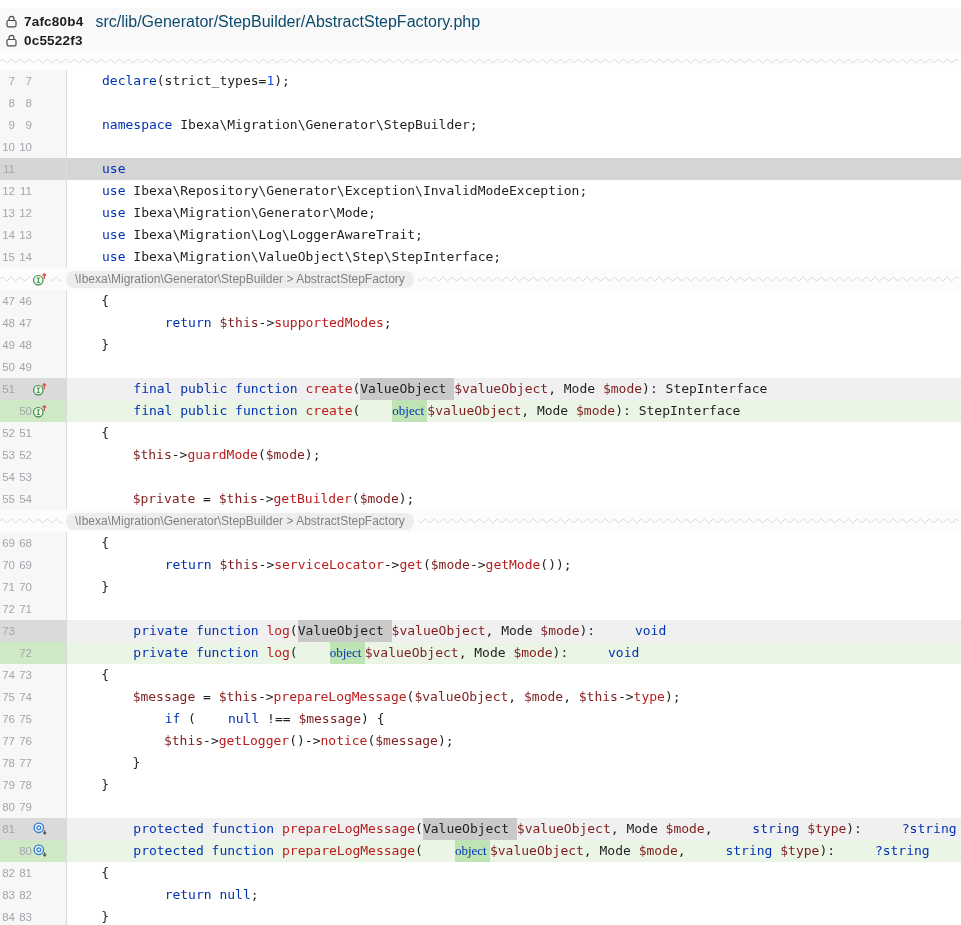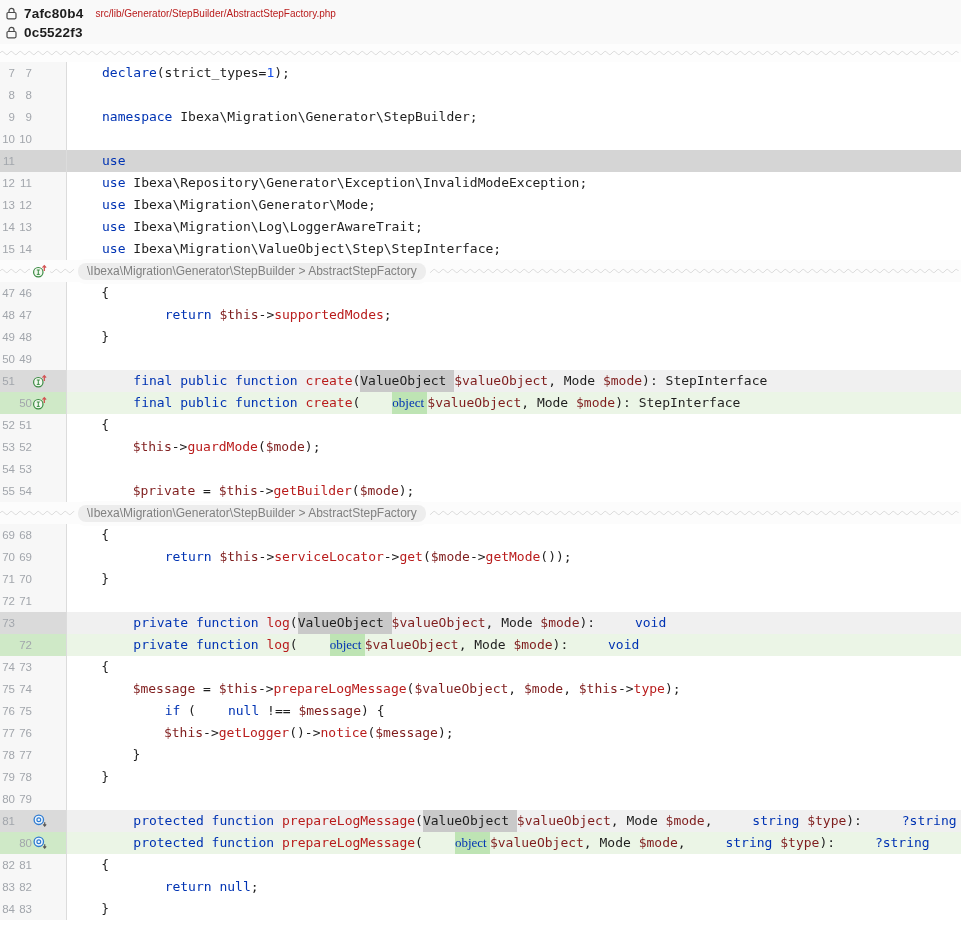--- a/index.html
+++ b/index.html
@@ -3,24 +3,24 @@
 <meta charset="utf-8">
 <style>
   * { box-sizing: border-box; }
   html,body { margin:0; padding:0; }
   body {
     width:961px; height:925px; background:#ffffff; overflow:hidden;
     font-family:"DejaVu Sans Mono","Liberation Mono",monospace;
   }
   
   .hdr { height:44px; background:#f9f9f9; padding:4px 0 0 6px;
-         font-family:"Liberation Sans","DejaVu Sans",sans-serif; }
+         font-family:"Liberation Sans","DejaVu Sans",sans-serif;margin-top:8px; }
   .hdr-row { height:19px; display:flex; align-items:center; gap:6px; }
   .hash { font-weight:bold; font-size:13.5px; color:#1d1d1d; letter-spacing:.2px; }
-  .fpath { font-size:10px; color:#b91c1c; margin-left:6px; }
+  .fpath { font-size:16px; color:#0c4a6e; margin-left:6px; }
   .lock { display:inline-flex; width:12px; }
   
   .waveband { height:18px; position:relative; background:#fdfdfd; }
   .wave-svg { position:absolute; left:0; top:0; }
   
   .rows { position:relative; }
   .row { height:22px; display:flex; align-items:stretch; }
   .gut { flex:0 0 67px; width:67px; display:flex; align-items:center;
          background:#f7f7f7; border-right:1px solid #dcdcdc; position:relative;
          font-family:"Liberation Sans","DejaVu Sans",sans-serif;
@@ -42,21 +42,21 @@
   
   .kw   { color:#0033b3;margin-left:32px; }
   .num  { color:#1750eb; }
   .var  { color:#7f1d1d; }
   .fn   { color:#b91c1c; }
   .prop { color:#b91c1c; }
   .txt  { color:#1f1f1f; }
   
   .row.sep { position:relative; background:#fcfcfc; }
   .row.sep .sepwave { position:absolute; left:0; top:0; }
-  .pill { position:absolute; left:78px; top:3px; height:17px;
+  .pill { position:absolute; left:66px; top:3px; height:17px;
           background:#ededed; border-radius:8px; padding:1px 9px 0 9px;
           font-family:"Liberation Sans","DejaVu Sans",sans-serif;
           font-size:12px; color:#818181; white-space:nowrap;
           box-shadow:0 0 0 4px #fcfcfc; }
   .sep-icon { position:absolute; left:32px; top:3px; width:16px; height:16px;
               background:#fcfcfc; box-shadow:0 0 0 2px #fcfcfc; }
 </style>
 </head>
 <body>
 

